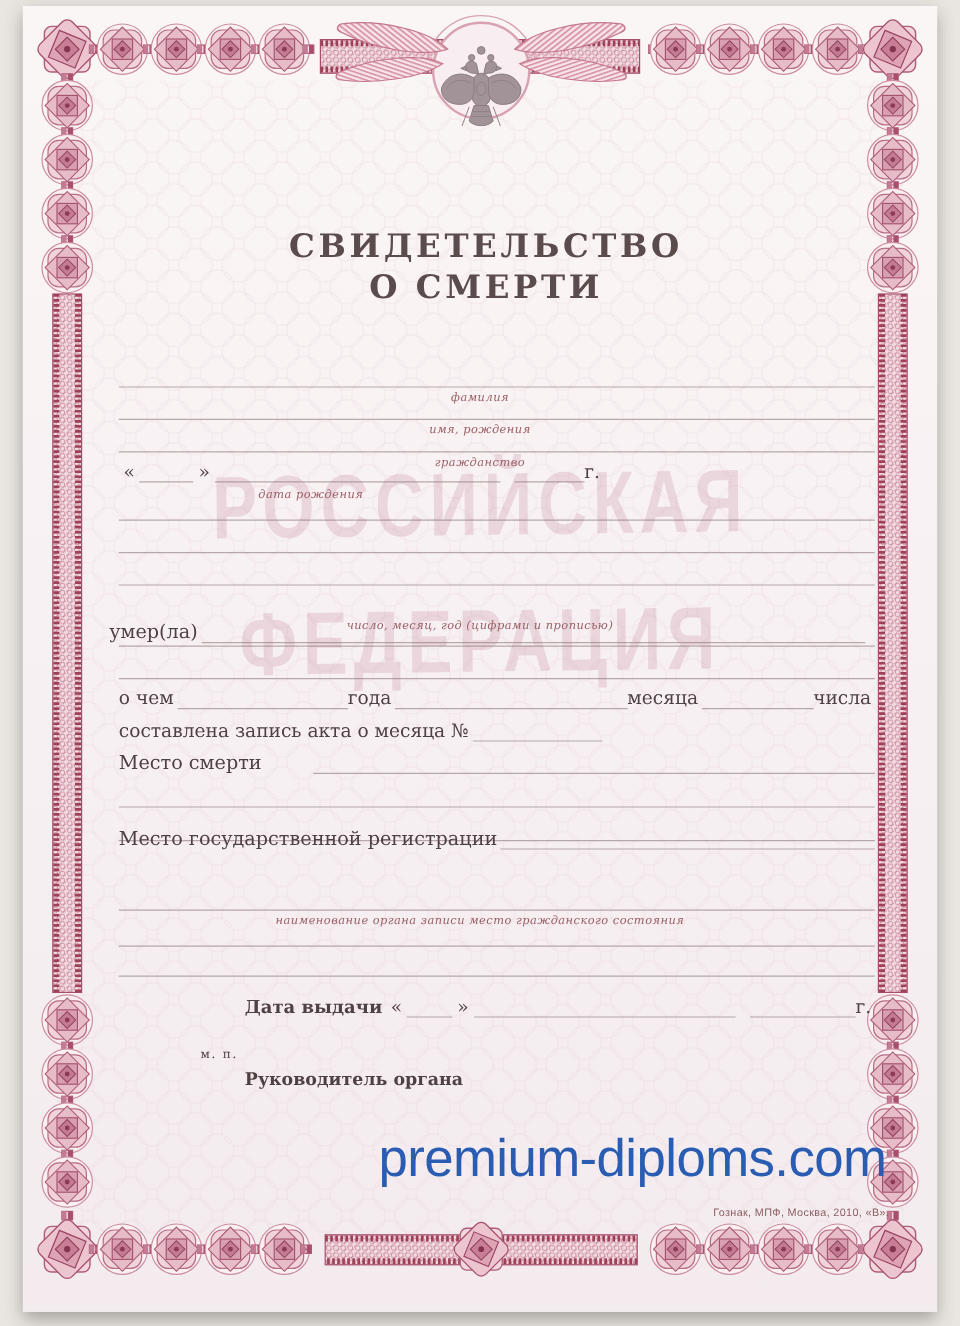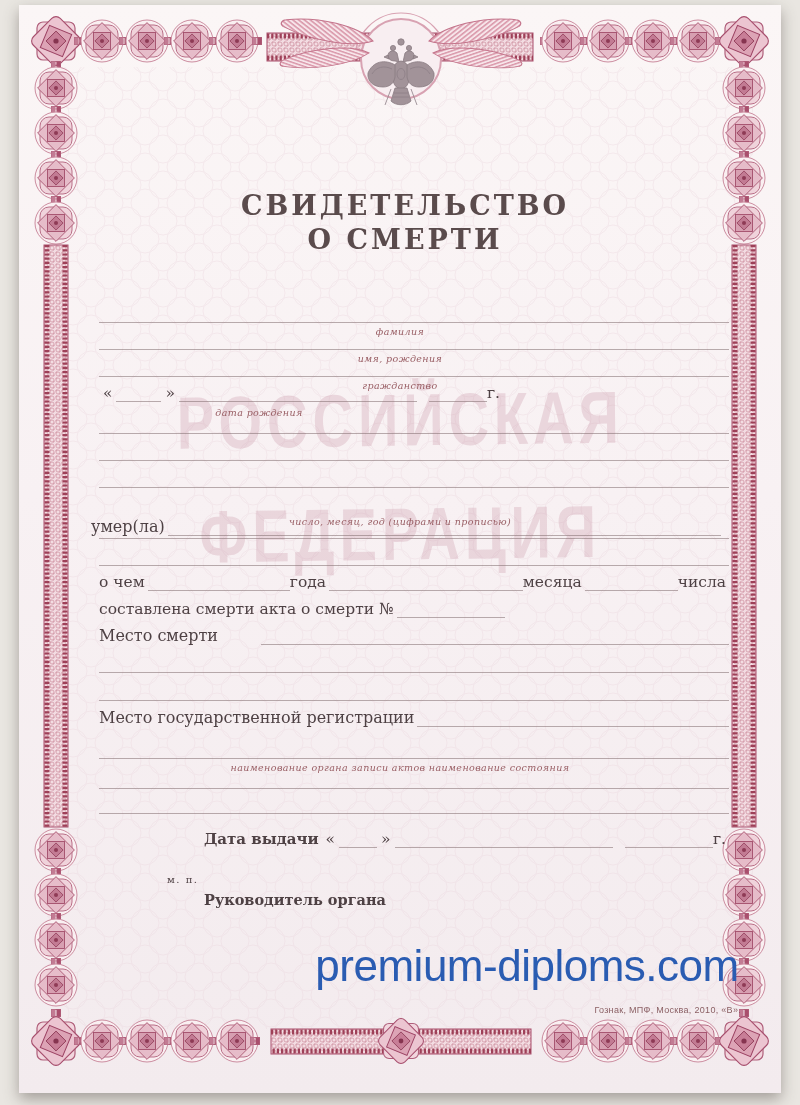--- a/index.html
+++ b/index.html
@@ -261,39 +261,39 @@
     <span class="ftxt">о чем</span>
     <div class="fl g11"></div>
     <span class="ftxt">года</span>
     <div class="fl g15"></div>
     <span class="ftxt">месяца</span>
     <div class="fl g07"></div>
     <span class="ftxt">числа</span>
   </div>
 
   <div class="frow" style="left:80px;top:596px;width:630px;">
-    <span class="ftxt">составлена смерти акта о смерти №</span>
+    <span class="ftxt">составлена запись акта о месяца №</span>
     <div class="fl w100"></div>
   </div>
 
   <div class="frow" style="left:80px;top:623px;width:630px;gap:40px;">
     <span class="ftxt big">Место смерти</span>
     <div class="fl grow"></div>
   </div>
 
   <div class="hline" style="top:667px;"></div>
   <div class="hline" style="top:695px;"></div>
 
-  <div class="frow" style="left:80px;top:705px;width:630px;text-align:right;">
+  <div class="frow" style="left:80px;top:686px;width:630px;text-align:right;">
     <span class="ftxt big">Место государственной регистрации</span>
     <div class="fl grow"></div>
   </div>
 
   <div class="hline" style="top:753px;"></div>
-  <div class="small-label" style="top:757px;">наименование органа записи актов наименование состояния</div>
+  <div class="small-label" style="top:757px;">наименование органа записи место гражданского состояния</div>
 
   <div class="hline" style="top:783px;"></div>
   <div class="hline" style="top:808px;"></div>
 
   <div class="frow" style="left:185px;top:826px;width:525px;">
     <span class="ftxt bld">Дата выдачи</span>
     <span class="ftxt q">«</span>
     <div class="fl w38"></div>
     <span class="ftxt q">»</span>
     <div class="fl grow"></div>

